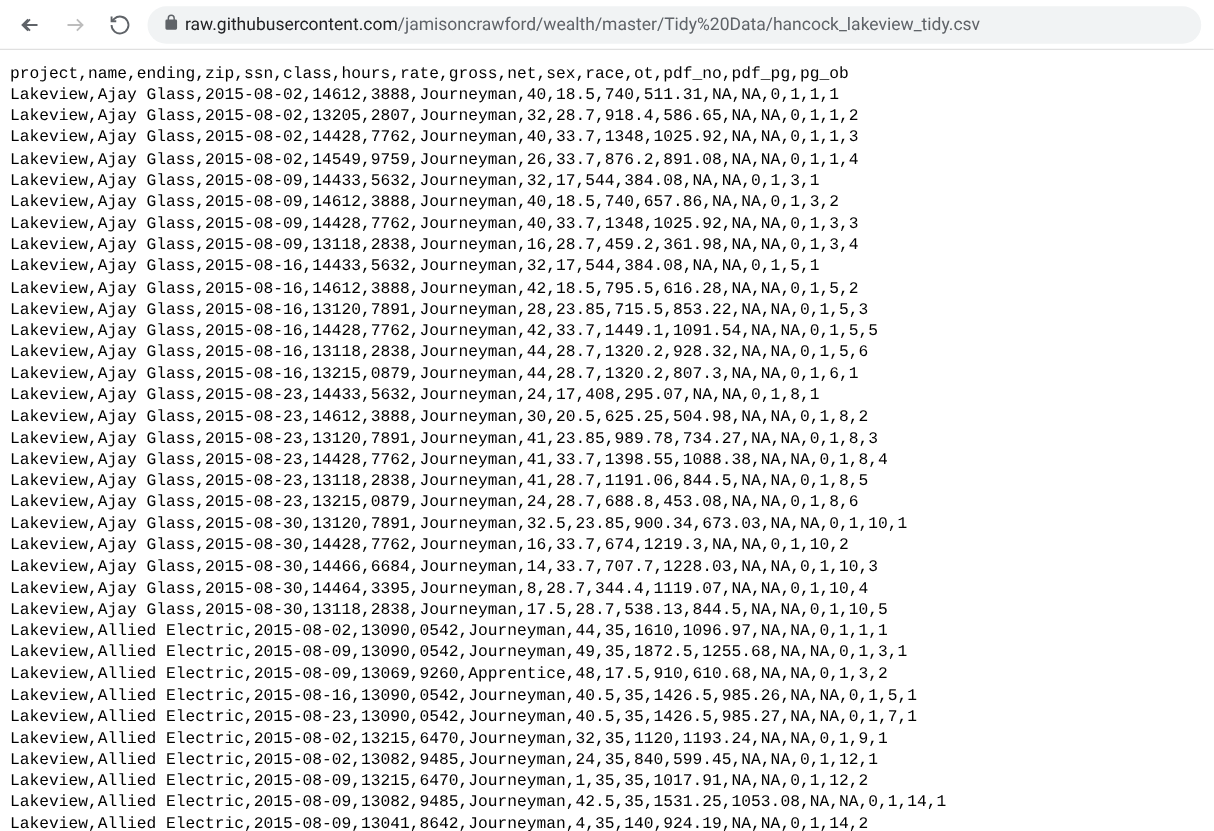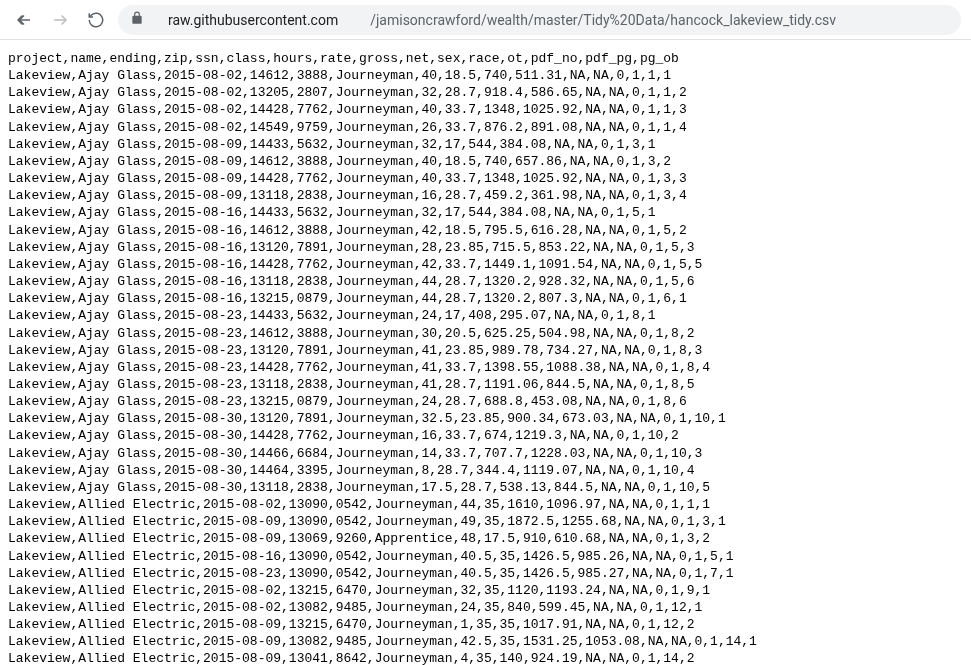--- a/index.html
+++ b/index.html
@@ -45,38 +45,37 @@
     .address-bar {
       flex: 1;
       display: flex;
       align-items: center;
       background: #f1f3f4;
       border-radius: 16px;
       padding: 4px 12px;
       height: 30px;
       font-size: 14px;
       color: #202124;
-      gap: 24px;
+      gap: 4px;
       overflow: hidden;
     }
     .lock-icon {
       flex-shrink: 0;
       color: #5f6368;
     }
     .url-text {
       white-space: nowrap;
       overflow: hidden;
       display: flex;
     }
     .url-host {
       color: #202124;
     }
     .url-path {
       color: #5f6368;
-      padding-left: 32px;
     }
     .content {
       padding: 10px 8px;
       font-family: "Courier New", Courier, monospace;
       font-size: 13px;
       line-height: 1.32;
       color: #000;
       white-space: pre;
       overflow: hidden;
     }

